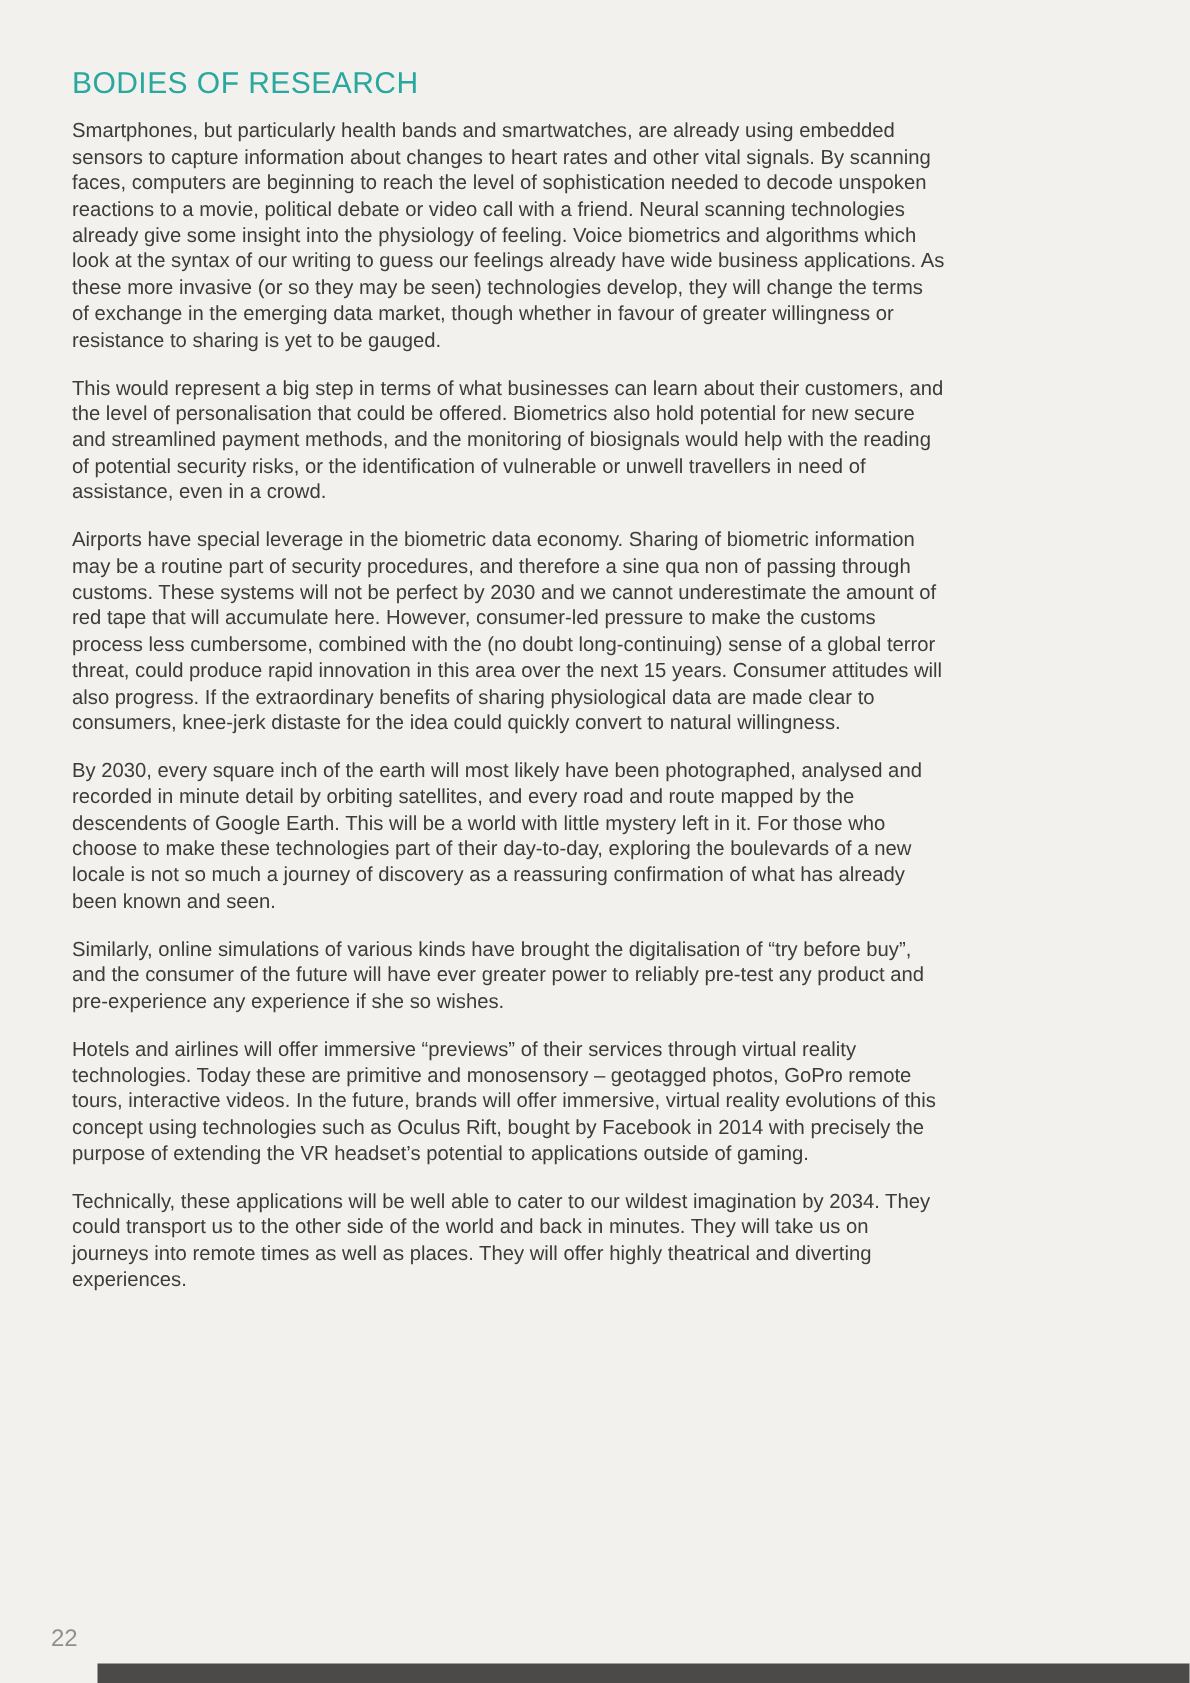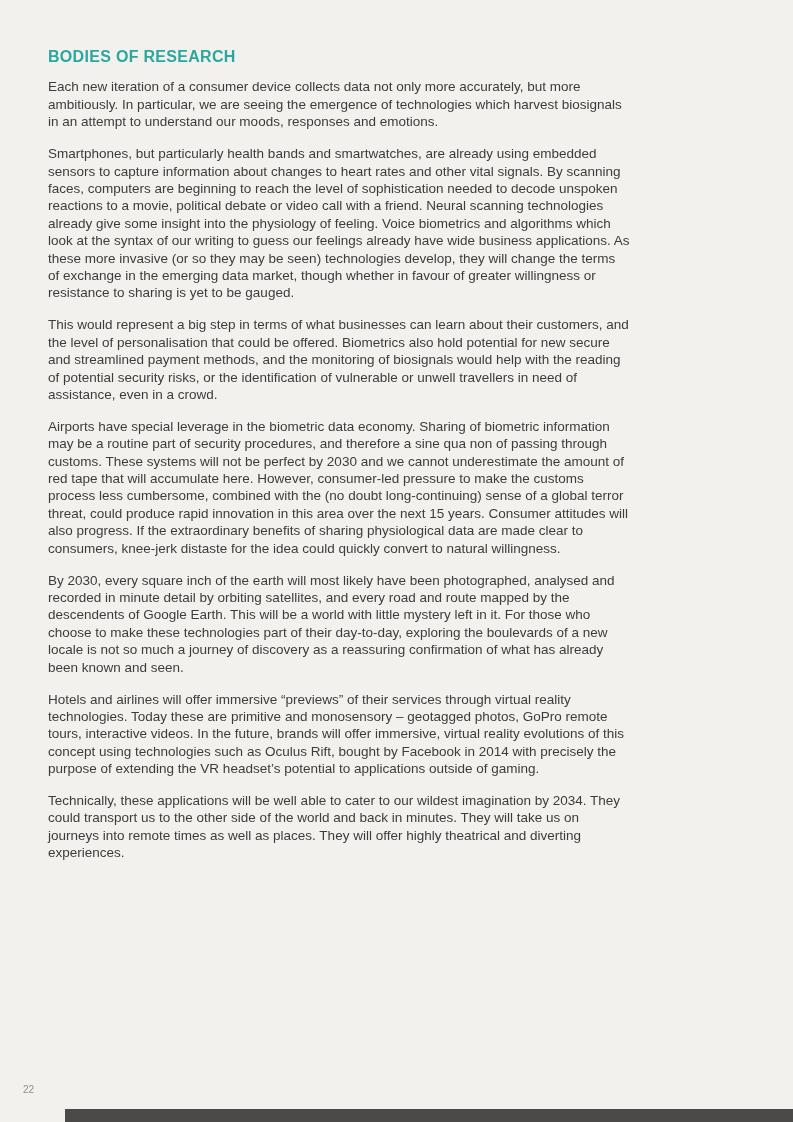--- a/index.html
+++ b/index.html
@@ -19,61 +19,61 @@
     position: absolute;
     left: 48px;
     top: 44px;
     width: 582px;
     color: #3c3c3c;
     font-size: 13.5px;
     line-height: 17.4px;
   }
   .section-heading {
     color: #2aa79f;
-    font-size: 16px;
-    font-weight: bold;
+    font-size: 20px;
+    font-weight: normal;
     letter-spacing: 0.3px;
     margin-top: 4px;
     margin-bottom: 13px;
   }
   .section p {
     margin-bottom: 14.5px;
   }
   .page-number {
     position: absolute;
-    left: 23px;
+    left: 34px;
     top: 1084px;
-    font-size: 10px;
+    font-size: 16px;
     color: #8f8f8f;
   }
   .bottom-bar {
     position: absolute;
     left: 65px;
     right: 0;
     bottom: 0;
     height: 13px;
     background: #4b4a48;
   }
 </style>
 </head>
 <body>
 
 <div class="page">
   <main class="content">
 
     <section class="section">
       <h2 class="section-heading">BODIES OF RESEARCH</h2>
-      <p>Each new iteration of a consumer device collects data not only more accurately, but more ambitiously. In particular, we are seeing the emergence of technologies which harvest biosignals in an attempt to understand our moods, responses and emotions.</p>
       <p>Smartphones, but particularly health bands and smartwatches, are already using embedded sensors to capture information about changes to heart rates and other vital signals. By scanning faces, computers are beginning to reach the level of sophistication needed to decode unspoken reactions to a movie, political debate or video call with a friend. Neural scanning technologies already give some insight into the physiology of feeling. Voice biometrics and algorithms which look at the syntax of our writing to guess our feelings already have wide business applications. As these more invasive (or so they may be seen) technologies develop, they will change the terms of exchange in the emerging data market, though whether in favour of greater willingness or resistance to sharing is yet to be gauged.</p>
       <p>This would represent a big step in terms of what businesses can learn about their customers, and the level of personalisation that could be offered. Biometrics also hold potential for new secure and streamlined payment methods, and the monitoring of biosignals would help with the reading of potential security risks, or the identification of vulnerable or unwell travellers in need of assistance, even in a crowd.</p>
       <p>Airports have special leverage in the biometric data economy. Sharing of biometric information may be a routine part of security procedures, and therefore a sine qua non of passing through customs. These systems will not be perfect by 2030 and we cannot underestimate the amount of red tape that will accumulate here. However, consumer-led pressure to make the customs process less cumbersome, combined with the (no doubt long-continuing) sense of a global terror threat, could produce rapid innovation in this area over the next 15 years. Consumer attitudes will also progress. If the extraordinary benefits of sharing physiological data are made clear to consumers, knee-jerk distaste for the idea could quickly convert to natural willingness.</p>
     </section>
 
     <section class="section">
       <p>By 2030, every square inch of the earth will most likely have been photographed, analysed and recorded in minute detail by orbiting satellites, and every road and route mapped by the descendents of Google Earth. This will be a world with little mystery left in it. For those who choose to make these technologies part of their day-to-day, exploring the boulevards of a new locale is not so much a journey of discovery as a reassuring confirmation of what has already been known and seen.</p>
+      <p>Similarly, online simulations of various kinds have brought the digitalisation of “try before buy”, and the consumer of the future will have ever greater power to reliably pre-test any product and pre-experience any experience if she so wishes.</p>
       <p>Hotels and airlines will offer immersive “previews” of their services through virtual reality technologies. Today these are primitive and monosensory – geotagged photos, GoPro remote tours, interactive videos. In the future, brands will offer immersive, virtual reality evolutions of this concept using technologies such as Oculus Rift, bought by Facebook in 2014 with precisely the purpose of extending the VR headset’s potential to applications outside of gaming.</p>
       <p>Technically, these applications will be well able to cater to our wildest imagination by 2034. They could transport us to the other side of the world and back in minutes. They will take us on journeys into remote times as well as places. They will offer highly theatrical and diverting experiences.</p>
     </section>
 
   </main>
 
   <span class="page-number">22</span>
   <div class="bottom-bar"></div>
 </div>
 

